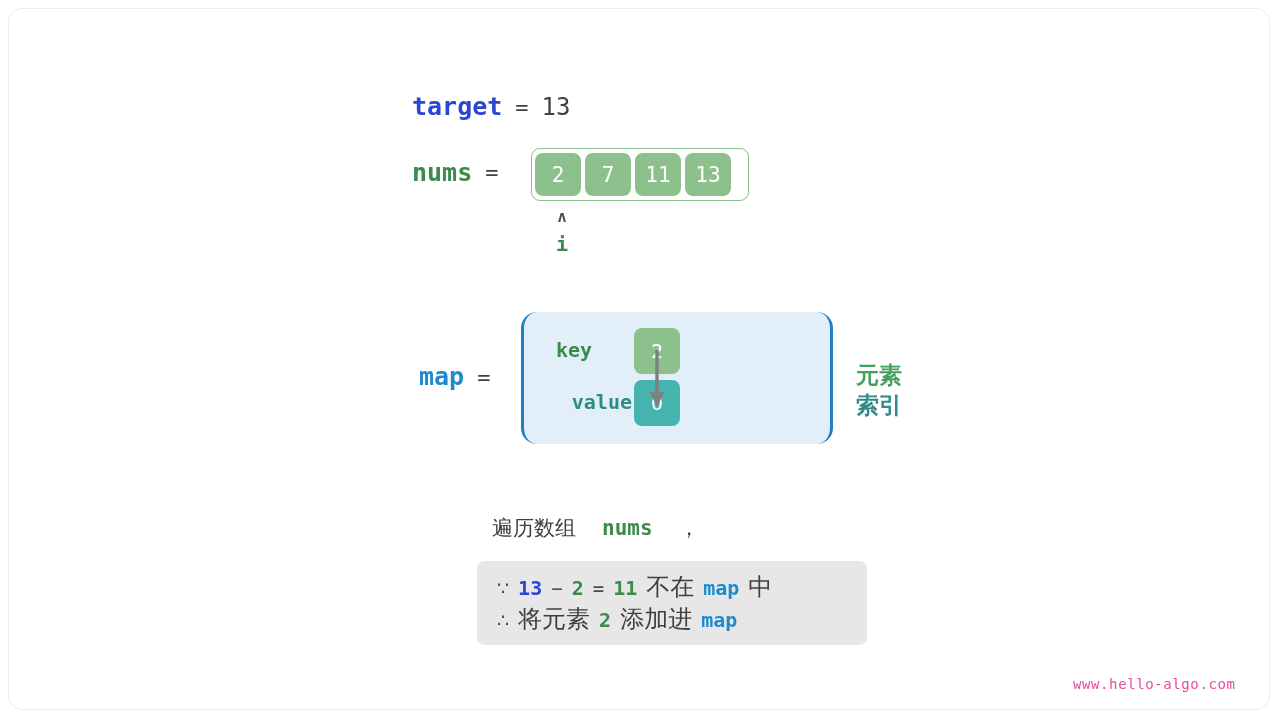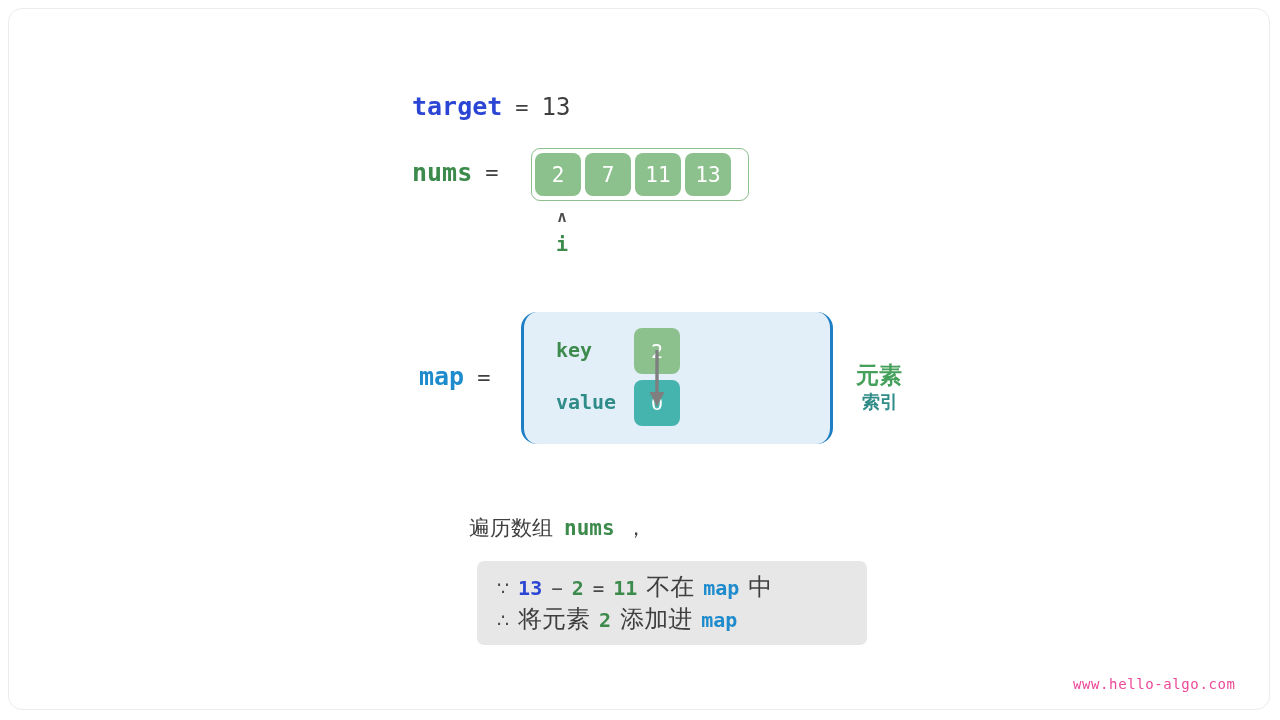--- a/index.html
+++ b/index.html
@@ -162,21 +162,21 @@
     color: #3d8b4c;
     font-size: 20px;
     font-weight: bold;
     font-family: "DejaVu Sans Mono", monospace;
   }
   #map-value-label {
     position: absolute;
     left: 540px;
     top: 390px;
     width: 92px;
-    text-align: center;
+    text-align: right;
     color: #2f8c88;
     font-size: 20px;
     font-weight: bold;
     font-family: "DejaVu Sans Mono", monospace;
   }
   #map-key-cell {
     position: absolute;
     left: 634px;
     top: 328px;
     width: 46px;
@@ -222,34 +222,33 @@
     font-size: 23px;
     font-weight: bold;
     font-family: "DejaVu Sans", sans-serif;
     margin-top: 20px;
   }
   #legend-index {
     position: absolute;
     left: 856px;
     top: 390px;
     color: #2f8c88;
-    font-size: 18px;
-    font-weight: bold;
-    font-family: "DejaVu Sans", sans-serif;
-    margin-left: 6px;
+    font-size: 23px;
+    font-weight: bold;
+    font-family: "DejaVu Sans", sans-serif;
   }
 
   
   #caption-line {
     position: absolute;
-    left: 469px;
+    left: 492px;
     top: 514px;
     display: flex;
     align-items: baseline;
-    gap: 11px;
+    gap: 26px;
     white-space: nowrap;
     font-size: 21px;
     color: #3f3f3f;
   }
   .cap-cn {
     color: #3f3f3f;
     font-size: 21px;
     font-family: "DejaVu Sans", sans-serif;
   }
   .cap-green {

